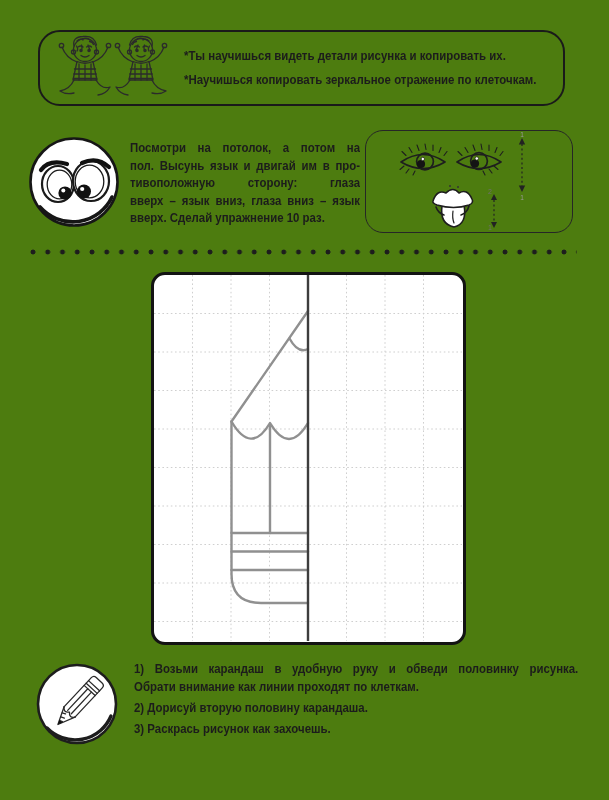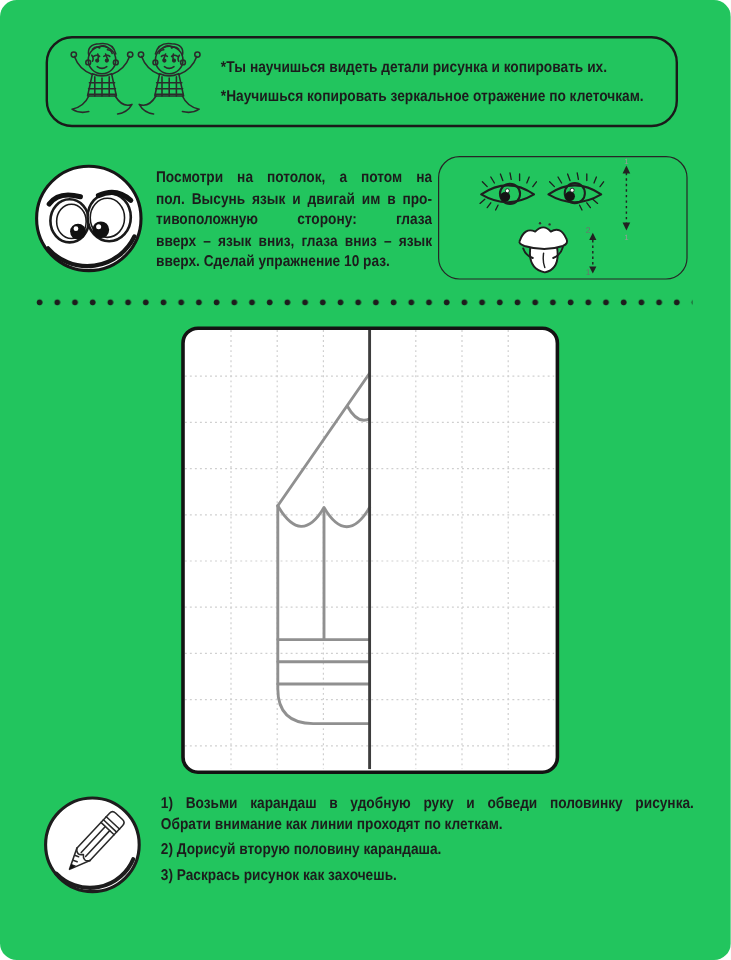--- a/index.html
+++ b/index.html
@@ -1,17 +1,17 @@
 <!DOCTYPE html>
 <html><head>
 <meta charset="utf-8">
 <style>
   html,body{margin:0;padding:0;background:#ffffff;}
-  .page{position:relative;width:609px;height:800px;background:#22c55e;overflow:hidden;
-        font-family:"Liberation Sans",sans-serif;color:#1c1c1c;border-radius:14px;}
+  .page{position:relative;width:609px;height:800px;background:#4d7c0f;overflow:hidden;
+        font-family:"Liberation Sans",sans-serif;color:#1c1c1c;}
   svg{display:block;}
   .sketch{stroke:#2b2b2b;fill:none;stroke-width:1.3;stroke-linecap:round;stroke-linejoin:round;}
 
   
   .intro-box{position:absolute;left:38px;top:30px;width:527px;height:76px;
              border:2.6px solid #1a1a1a;border-radius:22px;display:flex;align-items:center;box-sizing:border-box;}
   .intro-kids{margin-left:12px;flex:0 0 auto;}
   .intro-text{margin-left:10px;font-size:13px;font-weight:700;line-height:24px;
               transform:scaleX(.88);transform-origin:0 50%;white-space:nowrap;}
 

